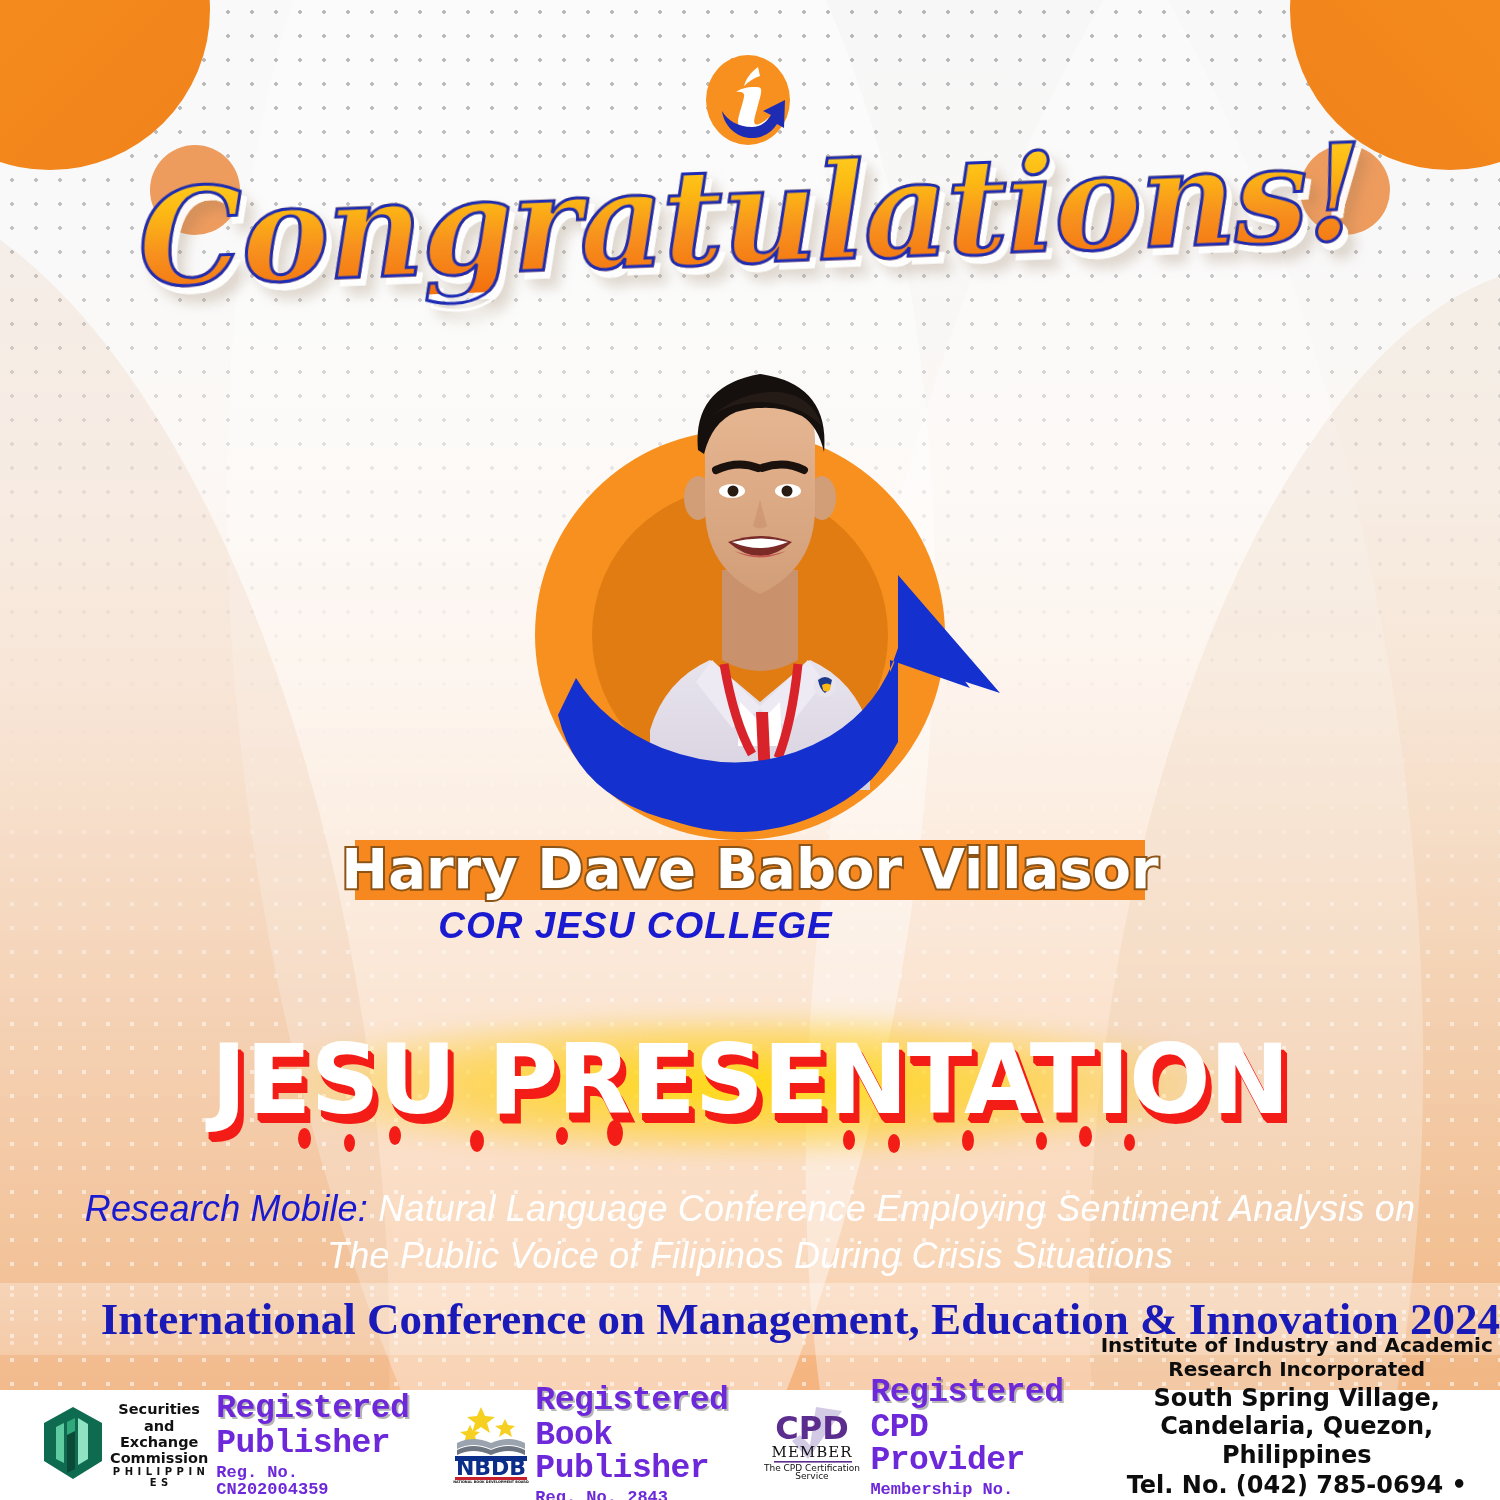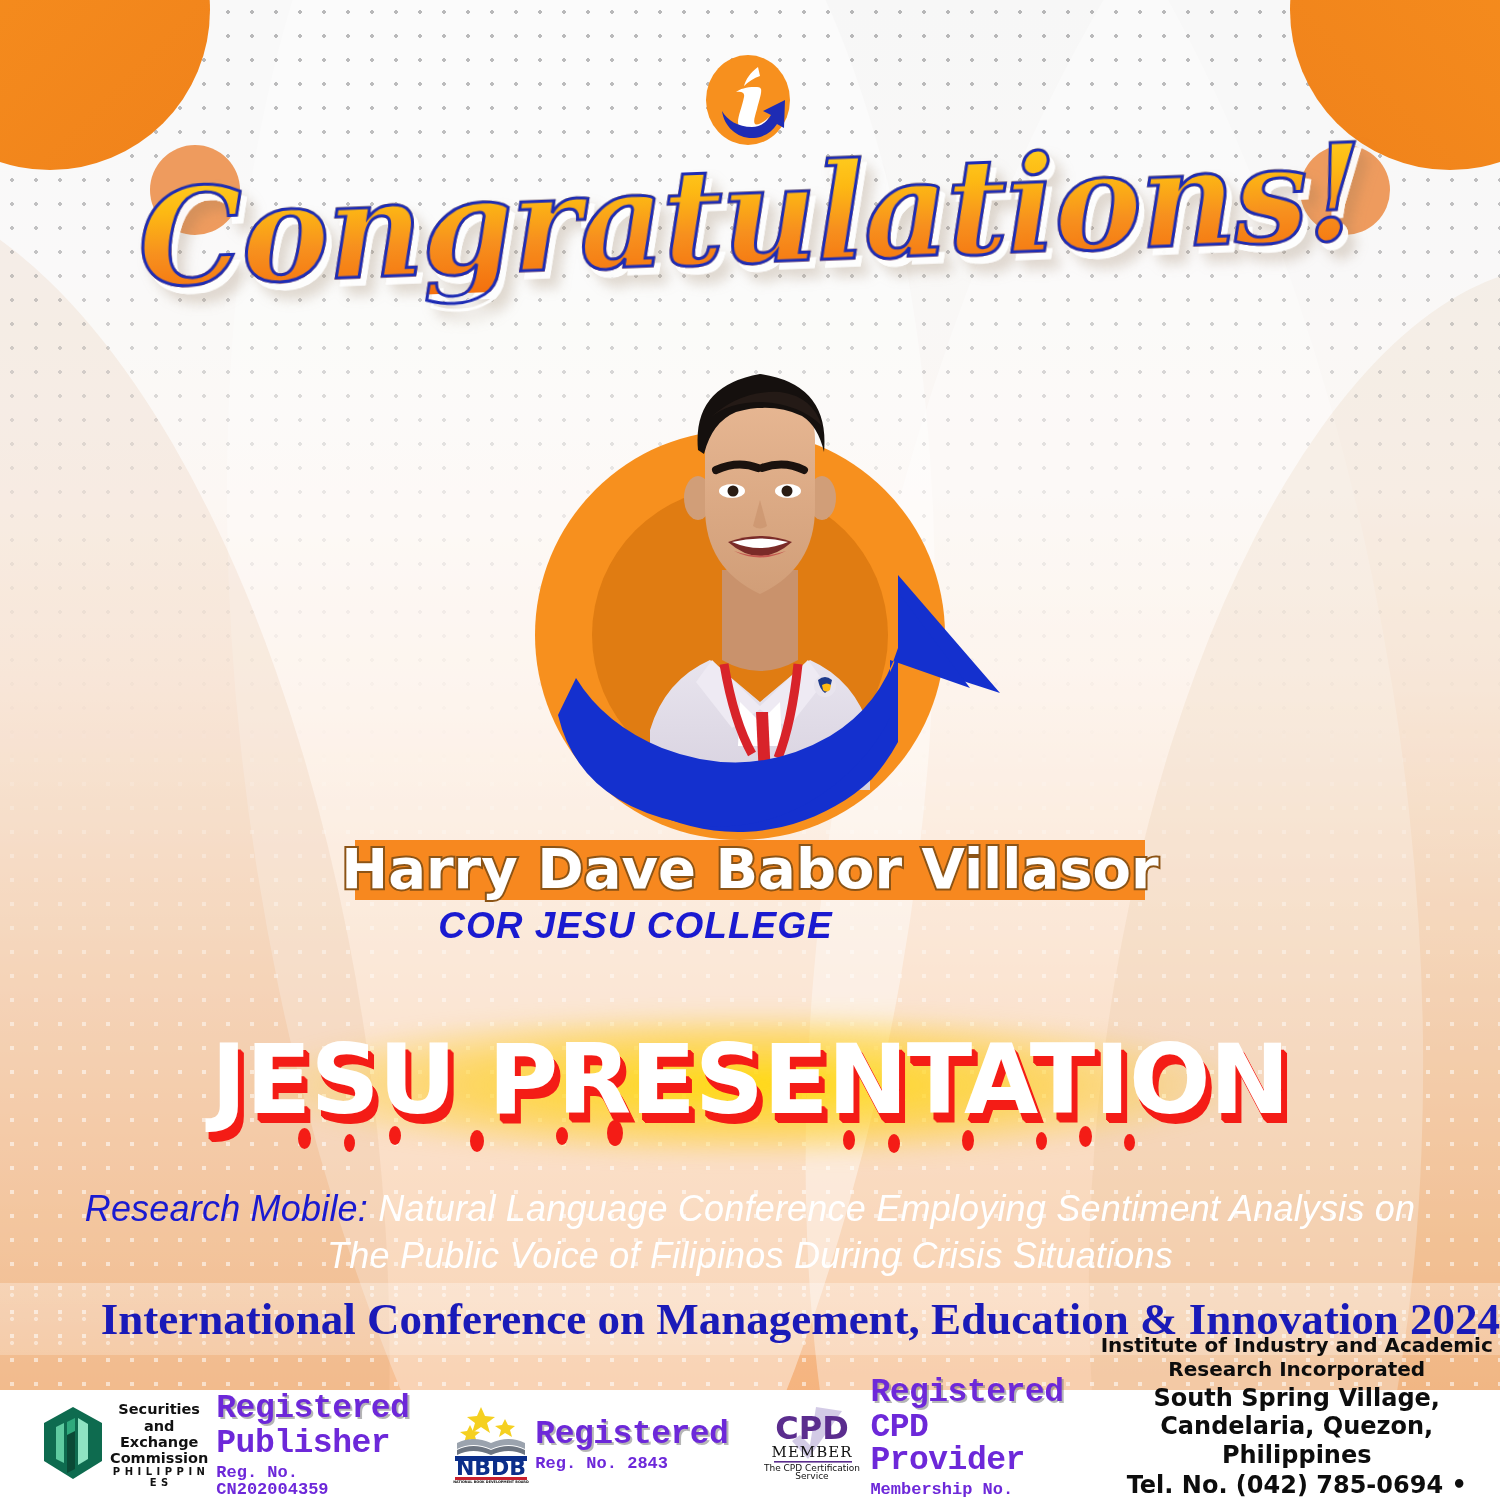--- a/index.html
+++ b/index.html
@@ -475,20 +475,21 @@
           <path d="M4 40 Q20 32 38 40 Q56 32 72 40 L72 46 Q56 38 38 46 Q20 38 4 46 Z" fill="#9BA3AE"></path>
           <path d="M4 47 Q20 39 38 47 Q56 39 72 47 L72 52 Q56 44 38 52 Q20 44 4 52 Z" fill="#6E7682"></path>
           <rect x="2" y="53" width="72" height="5" fill="#0B2E8A"></rect>
           <text x="38" y="72" font-family="DejaVu Sans, sans-serif" font-size="22" font-weight="bold" fill="#0B2E8A" text-anchor="middle">NBDB</text>
           <rect x="2" y="74" width="72" height="3" fill="#C9202E"></rect>
           <text x="38" y="79.5" font-family="DejaVu Sans, sans-serif" font-size="3.4" font-weight="bold" fill="#111" text-anchor="middle">NATIONAL BOOK DEVELOPMENT BOARD</text>
         </svg>
       </div>
       <div class="badge-txt">
         <div class="l1">Registered</div>
+        <div class="l2">Book Publisher</div>
         <div class="l3">Reg. No. 2843</div>
       </div>
     </div>
 
     <div class="badge" style="margin-left:36px;">
       <div class="badge-mark">
         <svg width="100" height="76" viewBox="0 0 100 76">
           <path d="M52 2 L78 6 L44 54 L28 36 L36 30 L46 40 Z" fill="#C8BEE0" opacity="0.8"></path>
           <text x="48" y="34" font-family="DejaVu Sans, sans-serif" font-size="32" font-weight="bold" fill="#5B2D8E" text-anchor="middle">CPD</text>
           <text x="48" y="52" font-family="DejaVu Serif, serif" font-size="15" fill="#111" text-anchor="middle" letter-spacing="1">MEMBER</text>

